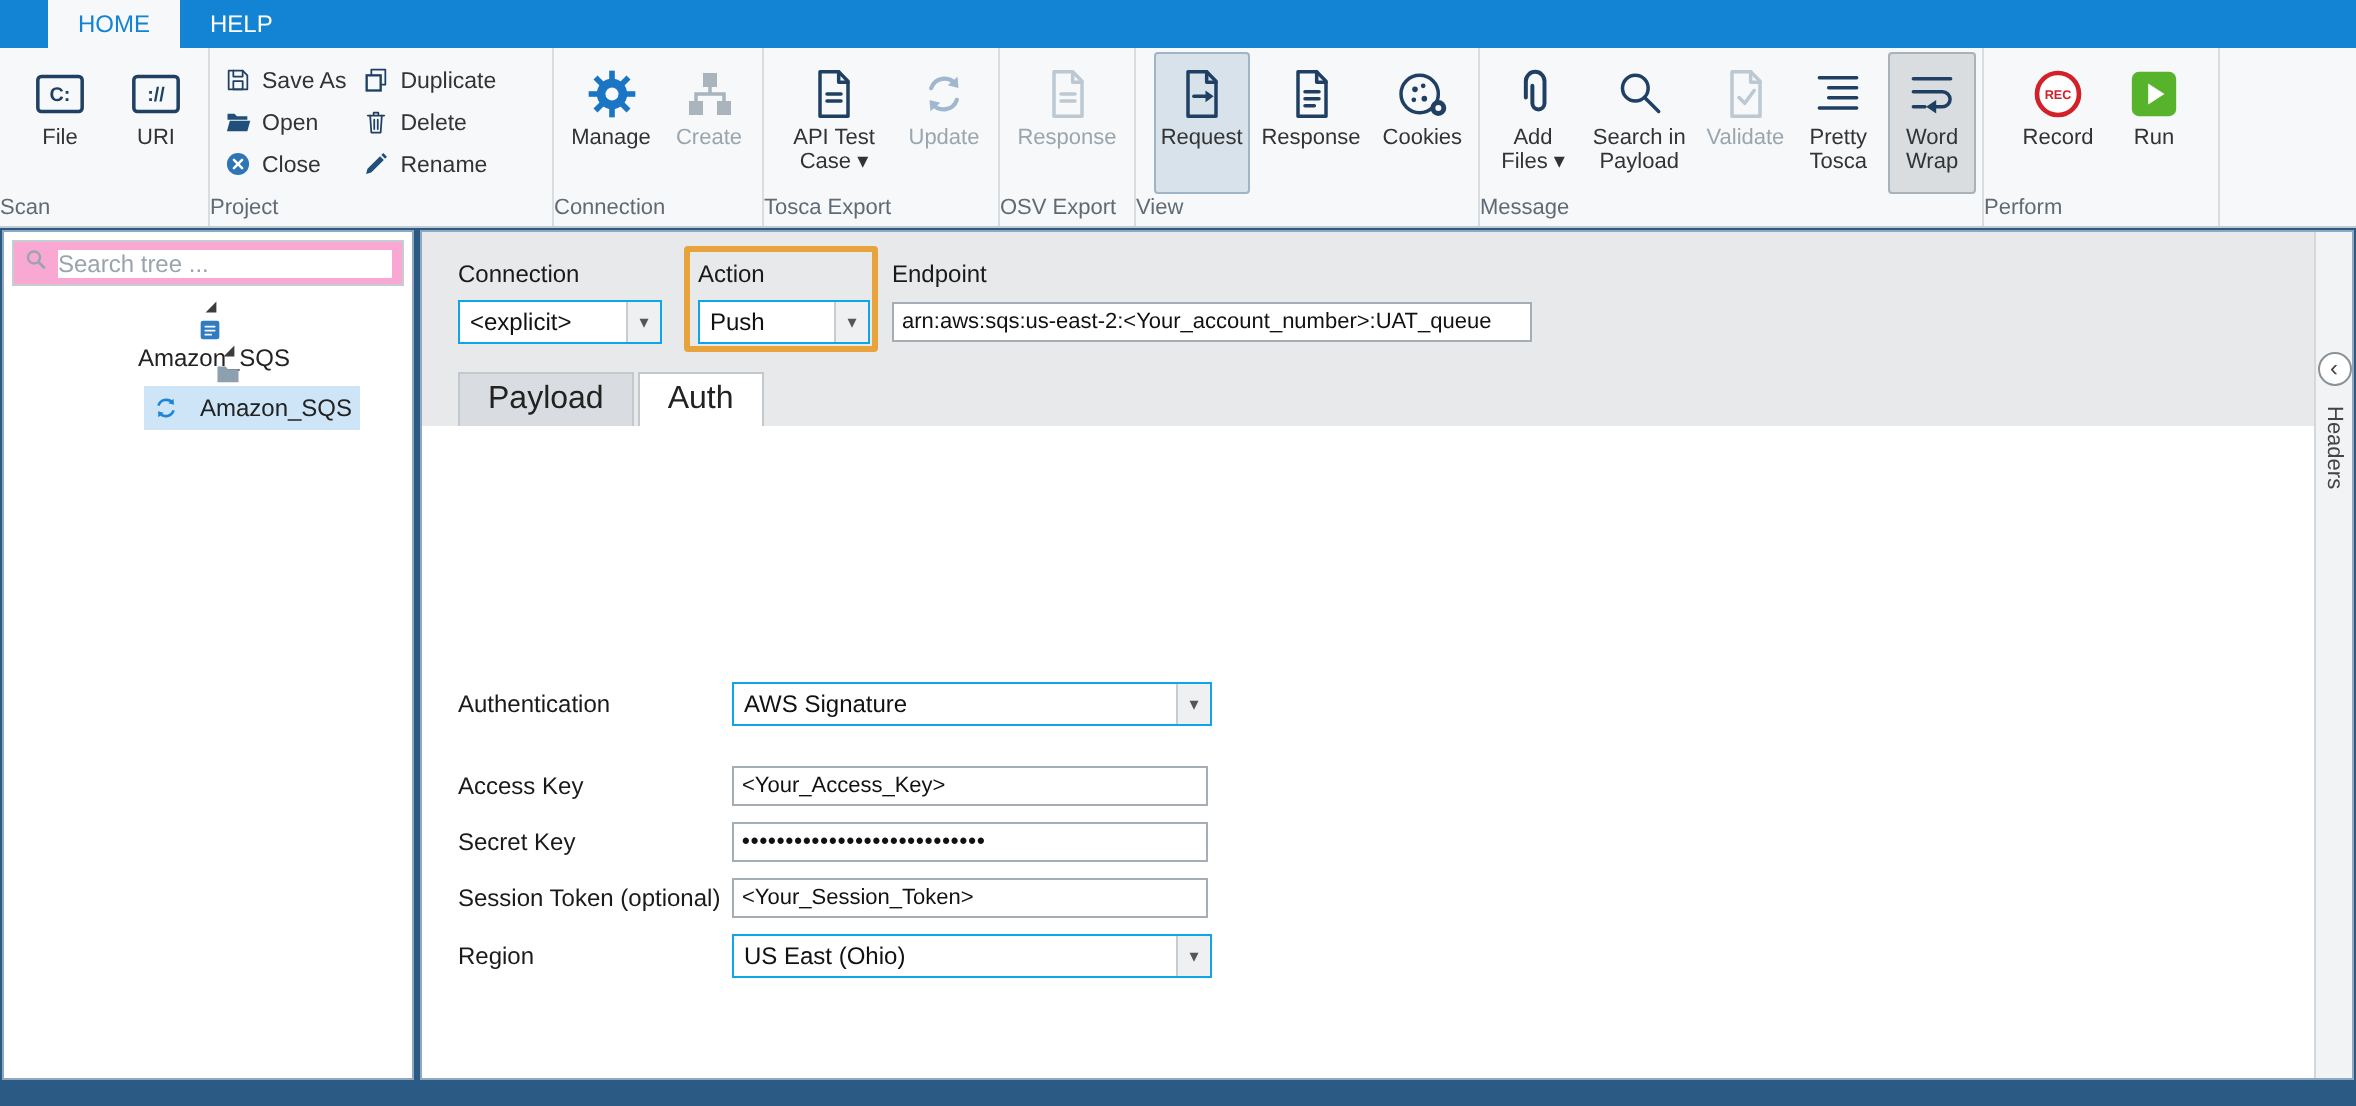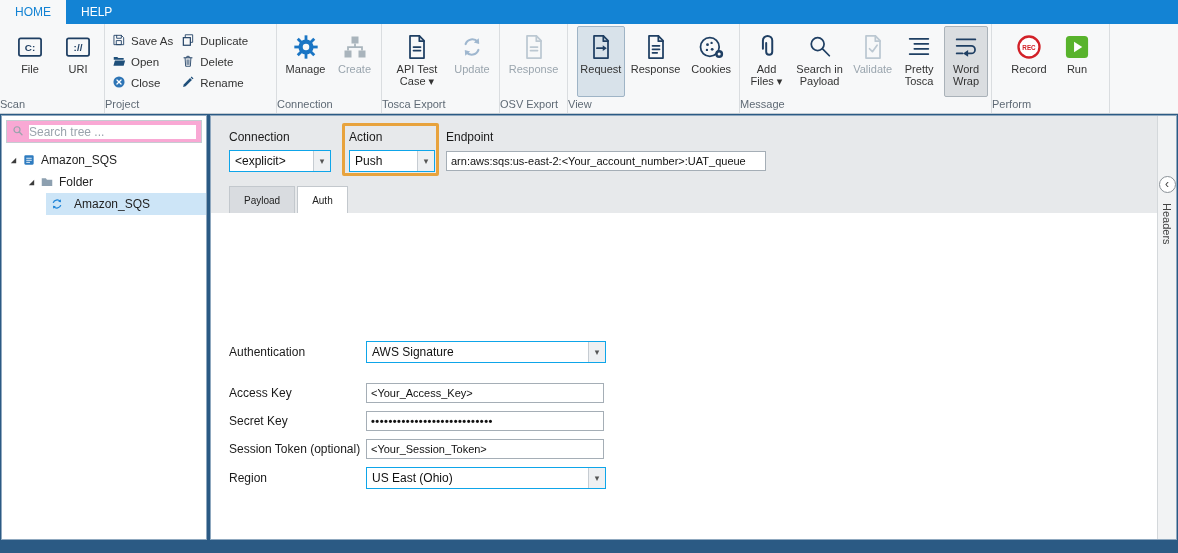--- a/index.html
+++ b/index.html
@@ -1,21 +1,21 @@
 <!DOCTYPE html>
 <html><head>
 <meta charset="utf-8">
 <style>
   *{margin:0;padding:0;box-sizing:border-box}
   html,body{background:#dfe3e8}
   body{font-family:"Liberation Sans",sans-serif;}
   #window{position:relative;width:1178px;height:553px;background:#2b5a84;overflow:hidden;}
 
   
-  .tabbar{position:absolute;top:0;left:0;right:0;height:24px;background:#1383d4;display:flex;}
+  .tabbar{position:absolute;top:0;left:0;right:0;height:24px;background:#1383d4;display:flex;padding-left:24px;}
   .wtab{padding:0 15px;display:flex;align-items:center;font-size:12px;color:#fff;cursor:default;}
   .wtab.active{background:#f7f8f9;color:#1383d4;}
 
   
   .ribbon{position:absolute;top:24px;left:0;right:0;height:90px;background:#f7f8f9;display:flex;border-bottom:1px solid #c3cbd2;}
   .rgroup{display:flex;flex-direction:column;border-right:1px solid #dadde0;}
   .rgroup-body{flex:1;display:flex;align-items:stretch;padding:2px 2px 0;}
   .rgroup-label{font-size:11px;color:#5f6a75;text-align:left;padding:1px 0 3px;}
   .rbtn{display:flex;flex-direction:column;align-items:center;padding-top:3px;font-size:11px;color:#333;
         text-align:center;border:1px solid transparent;border-radius:2px;margin:0 1px;cursor:default;}
@@ -31,38 +31,38 @@
   .svgn{stroke:#1f3f63;fill:none;stroke-width:1.5;stroke-linecap:round;stroke-linejoin:round}
   .svgd{stroke:#bcc8d2;fill:none;stroke-width:1.5;stroke-linecap:round;stroke-linejoin:round}
   .svgu{stroke:#9fb7cf;fill:none;stroke-width:1.8;stroke-linecap:round;stroke-linejoin:round}
 
   
   .sidebar{position:absolute;top:115px;left:1px;width:206px;bottom:13px;background:#fff;border:1px solid #8fa8bf;}
   .search-box{margin:4px;height:23px;border:1px solid #c6ccd2;display:flex;align-items:center;padding:0 5px;gap:5px;background:#f9a8d4;}
   .search-box input{border:none;outline:none;flex:1;font-size:12px;color:#333;font-family:"Liberation Sans",sans-serif;min-width:0;}
   .search-box input::placeholder{color:#9aa4ad;}
   .tree{margin-top:6px;}
-  .trow{height:22px;display:flex;align-items:center;font-size:12px;color:#222;cursor:default;}
+  .trow{height:22px;display:flex;align-items:center;font-size:12px;color:#222;cursor:default;flex-direction:column;}
   .trow .expander{width:10px;display:flex;align-items:center;justify-content:center;margin-right:4px;}
   .trow .ticon{display:flex;align-items:center;margin-right:5px;}
   .trow-inner{display:flex;align-items:center;gap:5px;flex:1;height:100%;padding:0 4px;}
   .trow-inner.selected{background:#cde5f7;}
 
   
   .main{position:absolute;top:115px;left:210px;right:1px;bottom:13px;background:#fff;border:1px solid #8fa8bf;}
   .main-top{position:absolute;top:0;left:0;right:19px;height:97px;background:#e7e9eb;}
   .field-label{position:absolute;font-size:12px;color:#1a1a1a;}
   .combo{height:22px;background:#fff;border:1px solid #0ea5e9;display:flex;align-items:center;font-size:12px;color:#111;cursor:default;}
   .combo.abs{position:absolute;}
   .combo-text{flex:1;padding:0 5px;white-space:nowrap;overflow:hidden;}
   .combo-arrow{width:17px;height:100%;border-left:1px solid #c6ccd2;background:#eef0f2;display:flex;align-items:center;justify-content:center;font-size:9px;color:#555;}
   .tinput{height:20px;border:1px solid #a5aeb6;font-size:11px;padding:0 4px;color:#111;background:#fff;font-family:"Liberation Sans",sans-serif;}
   .hl-box{position:absolute;left:131px;top:7px;width:97px;height:53px;border:3px solid #e8a33d;border-radius:2px;pointer-events:none;}
   .tabs{position:absolute;left:18px;bottom:0;display:flex;gap:2px;}
-  .ptab{height:27px;padding:0 14px;display:flex;align-items:center;font-size:10px;color:#222;background:#d9dce0;border:1px solid #c3c8cd;border-bottom:none;cursor:default;}
+  .ptab{height:27px;padding:0 14px;display:flex;align-items:center;font-size:16px;color:#222;background:#d9dce0;border:1px solid #c3c8cd;border-bottom:none;cursor:default;}
   .ptab.active{background:#fff;}
   .form-area{position:absolute;top:97px;left:0;right:19px;bottom:0;background:#fff;}
   .frow{position:absolute;left:18px;display:flex;align-items:center;height:22px;}
   .flabel{width:137px;font-size:12px;color:#1a1a1a;}
   .headers-rail{position:absolute;top:0;right:0;width:19px;bottom:0;background:#f2f3f4;border-left:1px solid #d4d8db;display:flex;flex-direction:column;align-items:center;padding-top:60px;gap:10px;}
   .rail-btn{width:17px;height:17px;border-radius:50%;border:1px solid #8a9197;background:#fff;font-size:12px;line-height:14px;text-align:center;color:#444;cursor:default;}
   .rail-label{writing-mode:vertical-rl;font-size:11px;color:#444;}
 </style>
 </head>
 <body>

